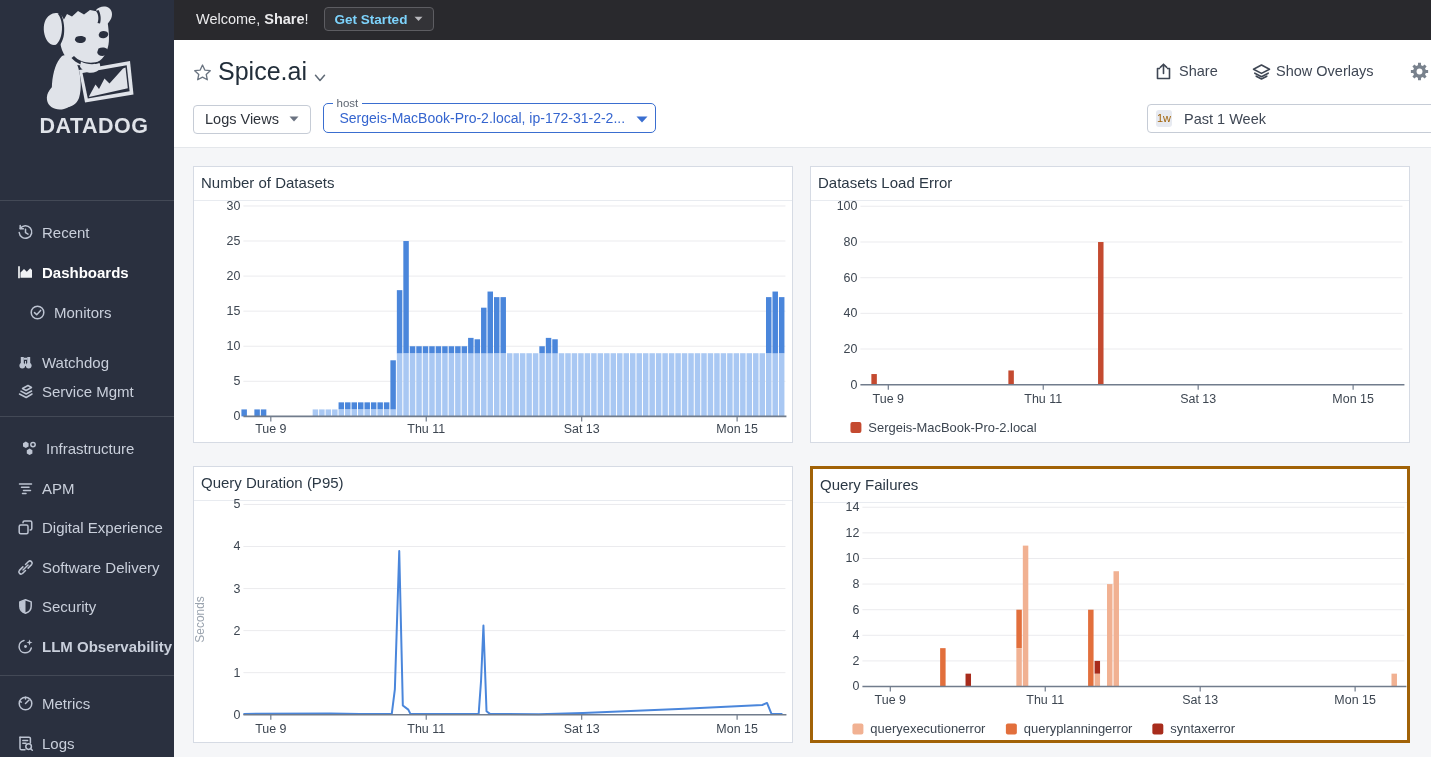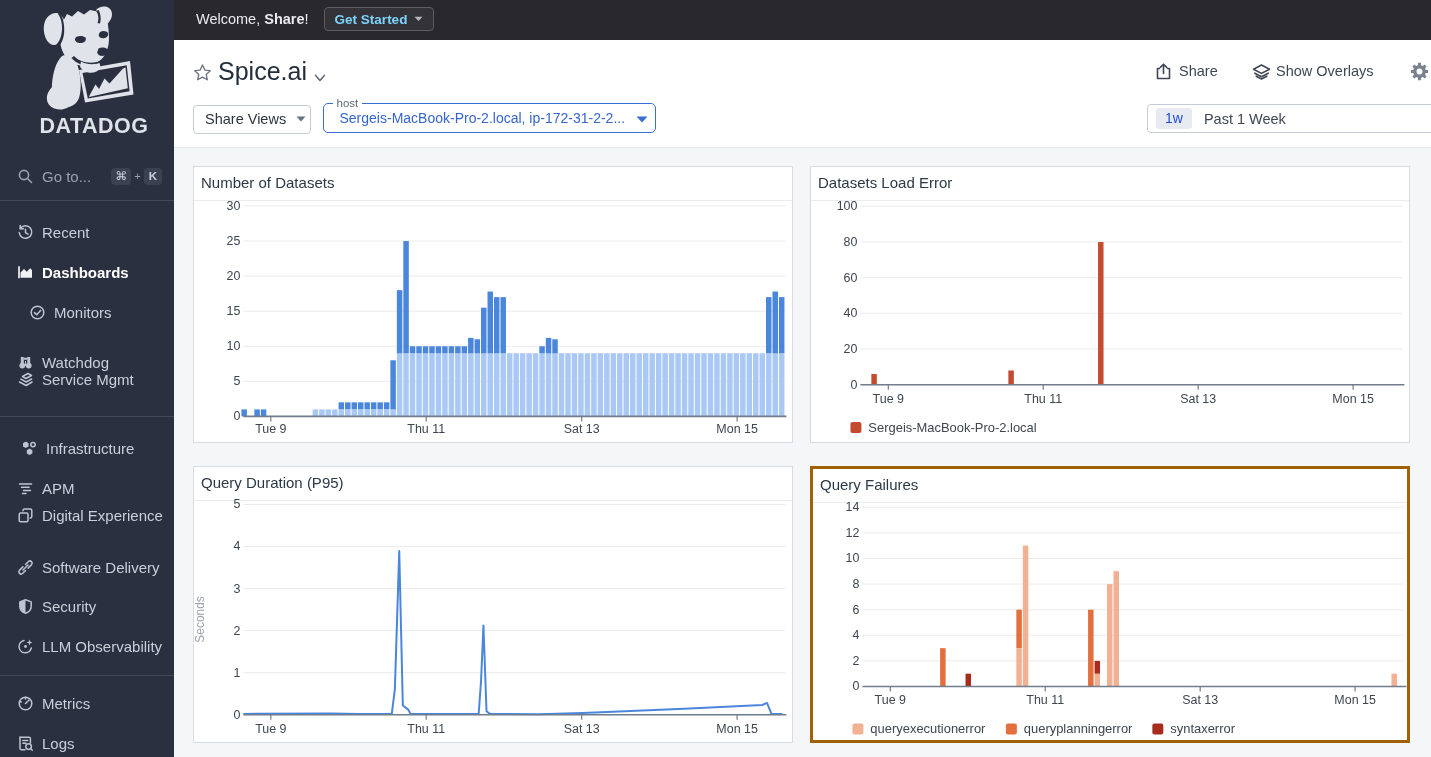--- a/index.html
+++ b/index.html
@@ -35,34 +35,34 @@
       <path d="M2.8,9.2 L9.5,12.8 L16.2,9.2" fill="none" stroke="#3f4754" stroke-width="1.6" stroke-linejoin="round" stroke-linecap="round"></path>
       <path d="M4.2,12.2 L9.5,15 L14.8,12.2" fill="none" stroke="#3f4754" stroke-width="1.6" stroke-linejoin="round" stroke-linecap="round"></path>
     </svg></span>
 <span style="position:absolute;left:1276px;top:63px;font-size:14.5px;color:#3f4754">Show Overlays</span>
 <span style="position:absolute;left:1410px;top:62px"><svg width="19" height="19" viewBox="0 0 20 20">
       <path d="M19.08,8.49 L19.08,11.51 L16.60,11.65 L15.83,13.50 L17.49,15.35 L15.35,17.49 L13.50,15.83 L11.65,16.60 L11.51,19.08 L8.49,19.08 L8.35,16.60 L6.50,15.83 L4.65,17.49 L2.51,15.35 L4.17,13.50 L3.40,11.65 L0.92,11.51 L0.92,8.49 L3.40,8.35 L4.17,6.50 L2.51,4.65 L4.65,2.51 L6.50,4.17 L8.35,3.40 L8.49,0.92 L11.51,0.92 L11.65,3.40 L13.50,4.17 L15.35,2.51 L17.49,4.65 L15.83,6.50 L16.60,8.35 Z" fill="#79828d"></path>
       <circle cx="10" cy="10" r="3.1" fill="#ffffff"></circle>
     </svg></span>
 
 <div style="position:absolute;left:193px;top:104.5px;width:118px;height:29px;border:1px solid #c6ccd6;border-radius:4px;background:#fff;box-sizing:border-box;display:flex;align-items:center;white-space:nowrap">
- <span style="margin-left:11px;font-size:14.5px;color:#2e333b">Share Views</span>
+ <span style="margin-left:11px;font-size:14.5px;color:#2e333b">Logs Views</span>
  <svg width="10" height="6" viewBox="0 0 10 6" style="margin-left:10px">
       <path d="M0.5,0.5 L5,5.5 L9.5,0.5 Z" fill="#6a7280"></path>
     </svg>
 </div>
 <div style="position:absolute;left:322.5px;top:103px;width:333px;height:30px;border:1.5px solid #3a6ed0;border-radius:5px;background:#fff;box-sizing:border-box;display:flex;align-items:center">
  <span style="position:absolute;left:9px;top:-8px;background:#fff;padding:0 4px;font-size:11.5px;color:#5f6773;line-height:14px">host</span>
  <span style="margin-left:16px;font-size:14px;color:#3565cf;white-space:nowrap">Sergeis-MacBook-Pro-2.local, ip-172-31-2-2...</span>
  <svg width="12" height="7" viewBox="0 0 12 7" style="position:absolute;right:7px;top:12px">
       <path d="M0.5,0.5 L6,6.5 L11.5,0.5 Z" fill="#3a6ed0"></path>
     </svg>
 </div>
 <div style="position:absolute;left:1147px;top:104px;width:290px;height:29px;border:1px solid #c6ccd6;border-radius:4px 0 0 4px;background:#fff;box-sizing:border-box;display:flex;align-items:center">
- <span style="margin-left:8px;background:#e7eaf1;border-radius:3px;font-size:14px;color:#1d4ed8;padding:2px 9px 3px">1w</span>
+ <span style="margin-left:8px;background:#e7eaf1;border-radius:3px;font-size:11px;color:#a16207;padding:2px 1px 3px">1w</span>
  <span style="margin-left:12px;font-size:14.5px;color:#3f4754">Past 1 Week</span>
 </div>
 
 <div style="position:absolute;left:193px;top:166px;width:600px;height:277px;background:#fff;border:1px solid #d6dbe4;box-sizing:border-box">
  <div style="position:absolute;left:0;top:0;width:100%;height:34px;border-bottom:1px solid #e8ebf0;box-sizing:border-box">
   <span style="position:absolute;left:7px;top:7px;font-size:15px;color:#2b3845">Number of Datasets</span>
  </div>
  <svg width="598" height="275" viewBox="1 1 599 276" style="position:absolute;left:0;top:0" font-family="Liberation Sans, sans-serif">
       <line x1="50" y1="216.1" x2="594" y2="216.1" stroke="#ebebee" stroke-width="1"></line>
       <line x1="50" y1="180.9" x2="594" y2="180.9" stroke="#ebebee" stroke-width="1"></line>
@@ -335,34 +335,20 @@
 
 <path fill="#e0e3e9" d="M79,70 L130,61 L133.5,94.5 L85,102.5 Z"></path>
 <path fill="#2a303f" d="M82.5,73 L126.7,65.2 L129.6,91.2 L87.8,98.6 Z"></path>
 
 <path fill="#e0e3e9" d="M89.5,95.5 L95.5,84.5 L99,89 L104.5,78.5 L109.5,83.5 L123,68.5 L125.5,67.5 L127.8,88.3 L89,97 Z"></path>
 
 <path fill="#e0e3e9" d="M81,61.5 C86,64.5 94,65 99.5,63 C101,66 100,69.5 96.5,71.5 C90,74.5 83,72 80,66.5 Z"></path>
 </svg>
  <div style="position:absolute;left:0;top:114px;width:188px;text-align:center;font-size:21.5px;font-weight:700;letter-spacing:0.5px;color:#e0e3e9">DATADOG</div>
 
-<div style="position:absolute;left:0;top:162px;width:174px;height:28px;display:flex;align-items:center">
- <span style="margin-left:17px;display:inline-flex">
-        <svg width="17" height="17" viewBox="0 0 17 17">
-          <circle cx="7" cy="7" r="4.6" stroke="#99a1b0" stroke-width="1.6" fill="none"></circle>
-          <path d="M10.5,10.5 L14.5,14.5" stroke="#99a1b0" stroke-width="1.6" stroke-linecap="round"></path>
-        </svg>
-      </span>
- <span style="margin-left:8px;font-size:15px;color:#99a1b0">Go to...</span>
- <span style="margin-left:20px;display:inline-flex;align-items:center">
-  <span style="background:#3a4150;color:#ccd2dd;border-radius:4px;font-size:12px;padding:1px 4px 2px;line-height:14px">⌘</span>
-  <span style="color:#99a1b0;font-size:11px;margin:0 3px">+</span>
-  <span style="background:#3a4150;color:#ccd2dd;border-radius:4px;font-size:11.5px;font-weight:700;padding:1px 5px 2px;line-height:14px">K</span>
- </span>
-</div>
  <div style="position:absolute;left:0;top:212px;width:174px;height:40px;display:flex;align-items:center">
       <span style="margin-left:17px;width:17px;height:17px;display:inline-flex">
         <svg width="17" height="17" viewBox="0 0 17 17">
           <path d="M3.2,4.5 A6.3,6.3 0 1 1 2.2,8.5" stroke="#bdc4d2" fill="none" stroke-width="1.5" stroke-linecap="round" stroke-linejoin="round"></path>
           <path d="M3.2,1.6 V4.8 H6.4" stroke="#bdc4d2" fill="none" stroke-width="1.5" stroke-linecap="round" stroke-linejoin="round"></path>
           <path d="M8.5,5.2 V8.7 L11,10.2" stroke="#bdc4d2" fill="none" stroke-width="1.5" stroke-linecap="round" stroke-linejoin="round"></path>
         </svg>
       </span>
       <span style="margin-left:8px;font-size:15px;color:#c9cfdb;font-weight:400;white-space:nowrap">Recent</span>
     </div>
@@ -390,21 +376,21 @@
           <path d="M3.8,3 h3 v6.5 h-3 z" fill="#bdc4d2"></path>
           <path d="M10.2,3 h3 v6.5 h-3 z" fill="#bdc4d2"></path>
           <circle cx="5.3" cy="11.6" r="2.9" fill="#bdc4d2"></circle>
           <circle cx="11.7" cy="11.6" r="2.9" fill="#bdc4d2"></circle>
           <path d="M6.8,3.8 h3.4 v2 h-3.4 z" fill="#bdc4d2"></path>
           <path d="M8,7 h1 v5 h-1 z" fill="#bdc4d2"></path>
         </svg>
       </span>
       <span style="margin-left:8px;font-size:15px;color:#c9cfdb;font-weight:400;white-space:nowrap">Watchdog</span>
     </div>
-    <div style="position:absolute;left:0;top:371px;width:174px;height:40px;display:flex;">
+    <div style="position:absolute;left:0;top:371px;width:174px;height:40px;display:flex;align-items:center">
       <span style="margin-left:17px;width:17px;height:17px;display:inline-flex">
         <svg width="17" height="17" viewBox="0 0 17 17">
           <path d="M5.5,5.5 L11,2.5 L14.5,4.5 L9,7.5 Z" stroke="#bdc4d2" fill="none" stroke-width="1.5" stroke-linecap="round" stroke-linejoin="round"></path>
           <path d="M3.9,8.2 L9.2,11 L14.6,8" stroke="#bdc4d2" fill="none" stroke-width="1.5" stroke-linecap="round" stroke-linejoin="round"></path>
           <path d="M2.5,11 L9.2,14.5 L15,11" stroke="#bdc4d2" fill="none" stroke-width="1.5" stroke-linecap="round" stroke-linejoin="round"></path>
         </svg>
       </span>
       <span style="margin-left:8px;font-size:15px;color:#c9cfdb;font-weight:400;white-space:nowrap">Service Mgmt</span>
     </div>
     <div style="position:absolute;left:4px;top:428px;width:174px;height:40px;display:flex;align-items:center">
@@ -421,21 +407,21 @@
       <span style="margin-left:17px;width:17px;height:17px;display:inline-flex">
         <svg width="17" height="17" viewBox="0 0 17 17">
           <path d="M2.5,4 H14.5" stroke="#bdc4d2" fill="none" stroke-width="1.5" stroke-linecap="round" stroke-linejoin="round"></path>
           <path d="M4.5,7.2 H12" stroke="#bdc4d2" fill="none" stroke-width="1.5" stroke-linecap="round" stroke-linejoin="round"></path>
           <path d="M6.5,10.4 H13.5" stroke="#bdc4d2" fill="none" stroke-width="1.5" stroke-linecap="round" stroke-linejoin="round"></path>
           <path d="M5.5,13.6 H9" stroke="#bdc4d2" fill="none" stroke-width="1.5" stroke-linecap="round" stroke-linejoin="round"></path>
         </svg>
       </span>
       <span style="margin-left:8px;font-size:15px;color:#c9cfdb;font-weight:400;white-space:nowrap">APM</span>
     </div>
-    <div style="position:absolute;left:0;top:507px;width:174px;height:40px;display:flex;align-items:flex-start">
+    <div style="position:absolute;left:0;top:507px;width:174px;height:40px;display:flex;align-items:center">
       <span style="margin-left:17px;width:17px;height:17px;display:inline-flex">
         <svg width="17" height="17" viewBox="0 0 17 17">
           <rect x="2.2" y="6" width="8.8" height="8.8" rx="1.5" stroke="#bdc4d2" fill="none" stroke-width="1.5" stroke-linecap="round" stroke-linejoin="round"></rect>
           <path d="M6,3.8 V3.6 a1.5,1.5 0 0 1 1.5,-1.5 h5.8 a1.5,1.5 0 0 1 1.5,1.5 v5.8 a1.5,1.5 0 0 1 -1.5,1.5 h-0.2" stroke="#bdc4d2" fill="none" stroke-width="1.5" stroke-linecap="round" stroke-linejoin="round"></path>
         </svg>
       </span>
       <span style="margin-left:8px;font-size:15px;color:#c9cfdb;font-weight:400;white-space:nowrap">Digital Experience</span>
     </div>
     <div style="position:absolute;left:0;top:547px;width:174px;height:40px;display:flex;align-items:center">
       <span style="margin-left:17px;width:17px;height:17px;display:inline-flex">
@@ -457,21 +443,21 @@
       <span style="margin-left:8px;font-size:15px;color:#c9cfdb;font-weight:400;white-space:nowrap">Security</span>
     </div>
     <div style="position:absolute;left:0;top:626px;width:174px;height:40px;display:flex;align-items:center">
       <span style="margin-left:17px;width:17px;height:17px;display:inline-flex">
         <svg width="17" height="17" viewBox="0 0 17 17">
           <path d="M14.3,10 A6.2,6.2 0 1 1 7,2.5" stroke="#bdc4d2" fill="none" stroke-width="1.5" stroke-linecap="round" stroke-linejoin="round"></path>
           <path d="M12.5,1.5 l0.8,2.2 2.2,0.8 -2.2,0.8 -0.8,2.2 -0.8,-2.2 -2.2,-0.8 2.2,-0.8 Z" fill="#bdc4d2"></path>
           <circle cx="8.5" cy="8.5" r="1.4" fill="#bdc4d2"></circle>
         </svg>
       </span>
-      <span style="margin-left:8px;font-size:15px;color:#c9cfdb;font-weight:400;white-space:nowrap">LLM Observability</span>
+      <span style="margin-left:8px;font-size:15px;color:#c9cfdb;font-weight:700;white-space:nowrap">LLM Observability</span>
     </div>
     <div style="position:absolute;left:0;top:683px;width:174px;height:40px;display:flex;align-items:center">
       <span style="margin-left:17px;width:17px;height:17px;display:inline-flex">
         <svg width="17" height="17" viewBox="0 0 17 17">
           <circle cx="8.5" cy="8.5" r="6.3" stroke="#bdc4d2" fill="none" stroke-width="1.5" stroke-linecap="round" stroke-linejoin="round"></circle>
           <path d="M8.5,8.5 L12,5" stroke="#bdc4d2" fill="none" stroke-width="1.5" stroke-linecap="round" stroke-linejoin="round"></path>
           <path d="M2.6,6.5 L4.4,7.1" stroke="#bdc4d2" fill="none" stroke-width="1.5" stroke-linecap="round" stroke-linejoin="round"></path>
           <path d="M8.5,2.2 V4" stroke="#bdc4d2" fill="none" stroke-width="1.5" stroke-linecap="round" stroke-linejoin="round"></path>
         </svg>
       </span>

